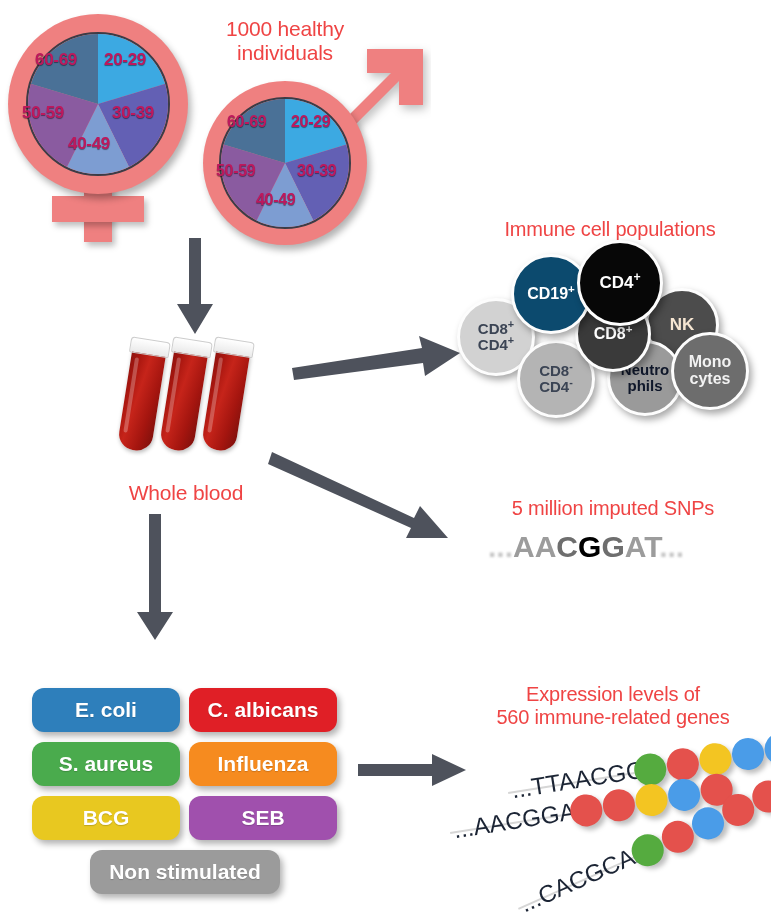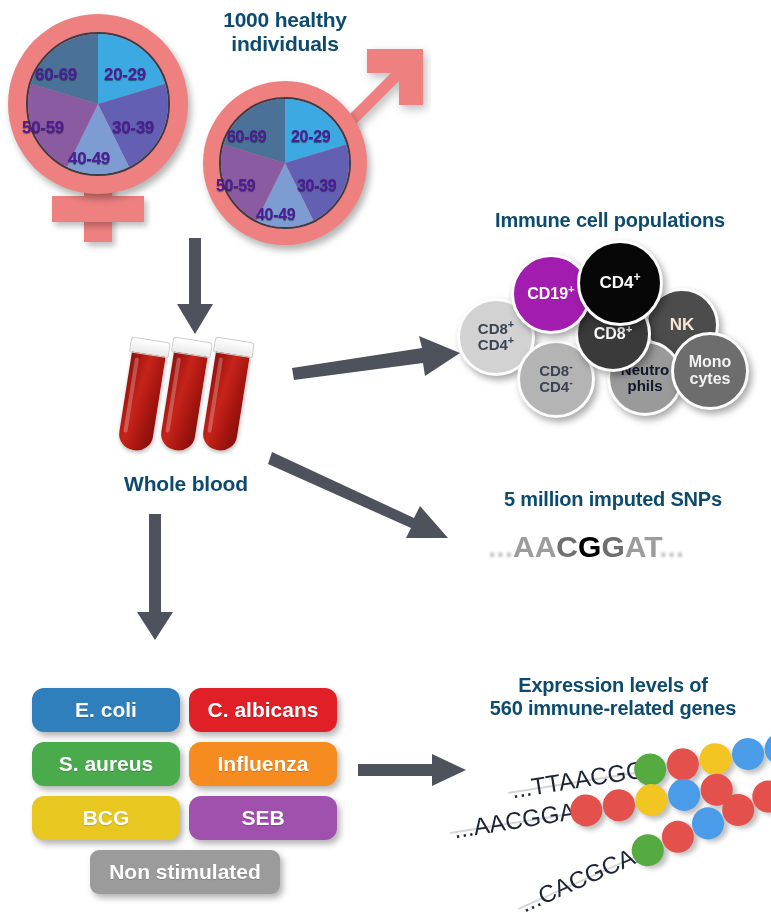--- a/index.html
+++ b/index.html
@@ -8,51 +8,51 @@
     background: #ffffff;
     font-family: "Liberation Sans", sans-serif;
     overflow: hidden;
   }
   #stage { position: relative; width: 771px; height: 922px; background:#fff; }
 
   .abs { position: absolute; }
 
   
   .heading {
-    font-weight: bold;
-    color: #0c4a6e;
+    font-weight: normal;
+    color: #ef4444;
     text-align: center;
     line-height: 1.16;
     white-space: pre-line;
     letter-spacing: -0.2px;
+    margin-top: 9px;
   }
 
   
   .sym { position:absolute; }
   .ring {
     position:absolute; border-radius:50%;
     background:#ef8080;
     box-shadow: 3px 5px 7px rgba(0,0,0,0.30);
   }
   .pie {
     position:absolute; border-radius:50%;
     overflow:hidden;
     border:2px solid #3c3c46;
   }
   .slice {
     position:absolute; left:0; top:0; width:100%; height:100%;
     transform-origin: 50% 50%;
   }
   .pie-label {
     position:absolute;
-    color:#4c1d95; font-weight:bold;
+    color:#be185d; font-weight:bold;
     text-shadow: 0 1px 1px rgba(0,0,0,.45);
     white-space:nowrap;
     letter-spacing:-0.3px;
-    margin-top:15px;
   }
   .fem-stem, .fem-bar {
     position:absolute; background:#ef8080;
   }
   .male-arm { position:absolute; }
 
   
   .tube { position:absolute; transform-origin: 50% 100%; }
   .tube-body {
     position:absolute; left:0; top:12px; width:100%; height:100px;
@@ -200,21 +200,21 @@
   </svg>
 
   <div class="abs heading" style="left:455px; top:209px; width:310px; font-size:20px;">Immune cell populations</div>
 
   <div class="abs" style="left:455px; top:240px; width:316px; height:180px;">
 
     <div class="cell" style="left:122px; top:0px; width:86px; height:86px; background:#070707; color:#ffffff; font-size:17px; z-index:8;">
       <span>CD4<sup>+</sup></span>
     </div>
 
-    <div class="cell" style="left:56px; top:14px; width:80px; height:80px; background:#a21caf; color:#ffffff; font-size:16px; z-index:7;">
+    <div class="cell" style="left:56px; top:14px; width:80px; height:80px; background:#0c4a6e; color:#ffffff; font-size:16px; z-index:7;">
       <span>CD19<sup>+</sup></span>
     </div>
 
     <div class="cell" style="left:190px; top:48px; width:74px; height:74px; background:#4c4c4c; color:#f6e6d2; font-size:17px; z-index:4;">
       <span>NK</span>
     </div>
 
     <div class="cell" style="left:120px; top:56px; width:76px; height:76px; background:#3a3a3a; color:#ffffff; font-size:16px; z-index:6;">
       <span>CD8<sup>+</sup></span>
     </div>
@@ -244,21 +244,21 @@
     </div>
   </div>
 
   <div class="abs" style="left:32px; top:688px; width:300px; height:200px;">
     <div class="stim" style="left:0px;   top:0px;  width:148px; height:44px; background:#2e7fbb; font-size:21px;">E. coli</div>
     <div class="stim" style="left:157px; top:0px;  width:148px; height:44px; background:#e01f26; font-size:21px;">C. albicans</div>
     <div class="stim" style="left:0px;   top:54px; width:148px; height:44px; background:#4aab4d; font-size:21px;">S. aureus</div>
     <div class="stim" style="left:157px; top:54px; width:148px; height:44px; background:#f68b1f; font-size:21px;">Influenza</div>
     <div class="stim" style="left:157px; top:108px; width:148px; height:44px; background:#a050ad; font-size:21px;">SEB</div>
     <div class="stim" style="left:0px;   top:108px; width:148px; height:44px; background:#e8c820; font-size:21px;">BCG</div>
-    <div class="stim" style="left:58px;  top:162px; width:190px; height:44px; background:#9b9b9b; font-size:21px;border-radius:9px;">Non stimulated</div>
+    <div class="stim" style="left:58px;  top:162px; width:190px; height:44px; background:#9b9b9b; font-size:21px;">Non stimulated</div>
   </div>
 
   <svg class="arrow-svg" style="left:358px; top:752px;" width="110" height="36" viewBox="0 0 110 36">
     <path d="M0,12 L74,12 L74,2 L108,18 L74,34 L74,24 L0,24 Z" fill="#4e525c"></path>
   </svg>
 
   <div class="abs heading" style="left:455px; top:674px; width:316px; font-size:20px;">Expression levels of
 560 immune-related genes</div>
 
   <div class="abs" style="left:440px; top:740px; width:331px; height:180px; overflow:visible;">

